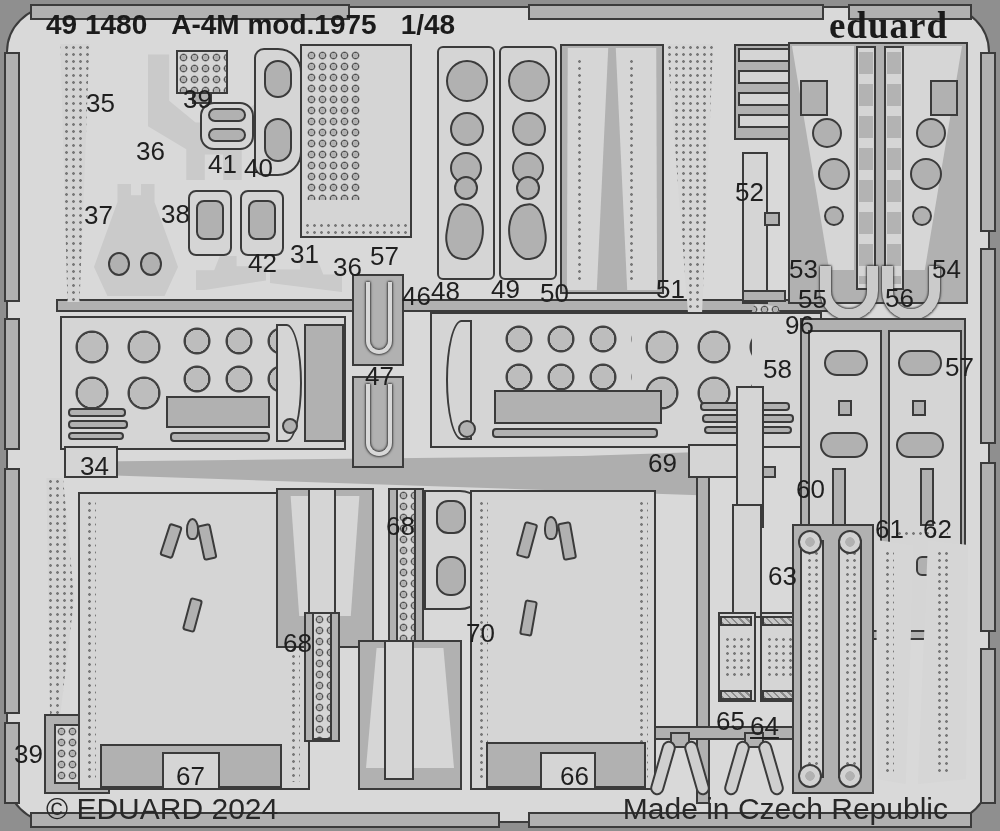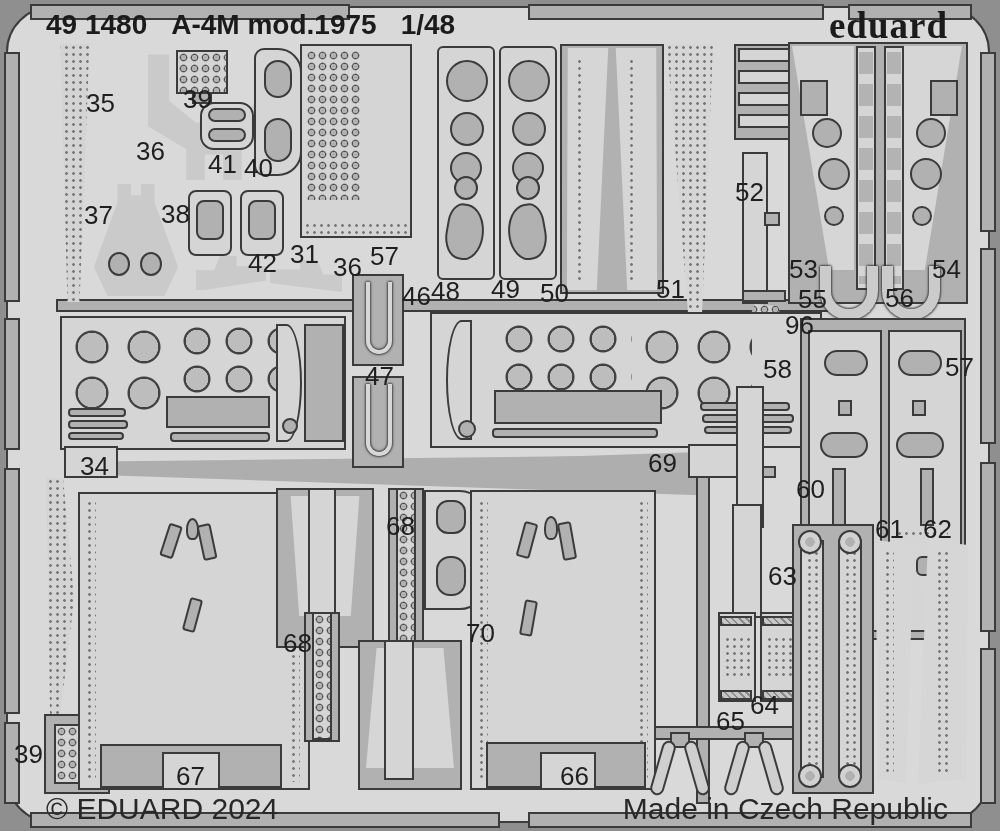--- a/index.html
+++ b/index.html
@@ -280,21 +280,21 @@
       <div class="num" style="left: 365px; top: 363px;">47</div>
       <div class="num" style="left: 80px; top: 453px;">34</div>
       <div class="num" style="left: 648px; top: 450px;">69</div>
       <div class="num" style="left: 796px; top: 476px;">60</div>
       <div class="num" style="left: 875px; top: 516px;">61</div>
       <div class="num" style="left: 923px; top: 516px;">62</div>
       <div class="num" style="left: 386px; top: 513px;">68</div>
       <div class="num" style="left: 768px; top: 563px;">63</div>
       <div class="num" style="left: 450px; top: 620px; margin-left: 16px;">70</div>
       <div class="num" style="left: 283px; top: 630px;">68</div>
-      <div class="num" style="left: 750px; top: 692px;">64</div>
+      <div class="num" style="left: 750px; top: 713px; text-decoration: underline;">64</div>
       <div class="num" style="left: 716px; top: 708px;">65</div>
       <div class="num" style="left: 14px; top: 741px;">39</div>
       <div class="num" style="left: 176px; top: 763px;">67</div>
       <div class="num" style="left: 560px; top: 763px;">66</div>
     </div>
 
   <div class="hdr">
     <span>49 1480</span><span>A-4M mod.1975</span><span>1/48</span>
   </div>
   <div class="brand">eduard</div>

